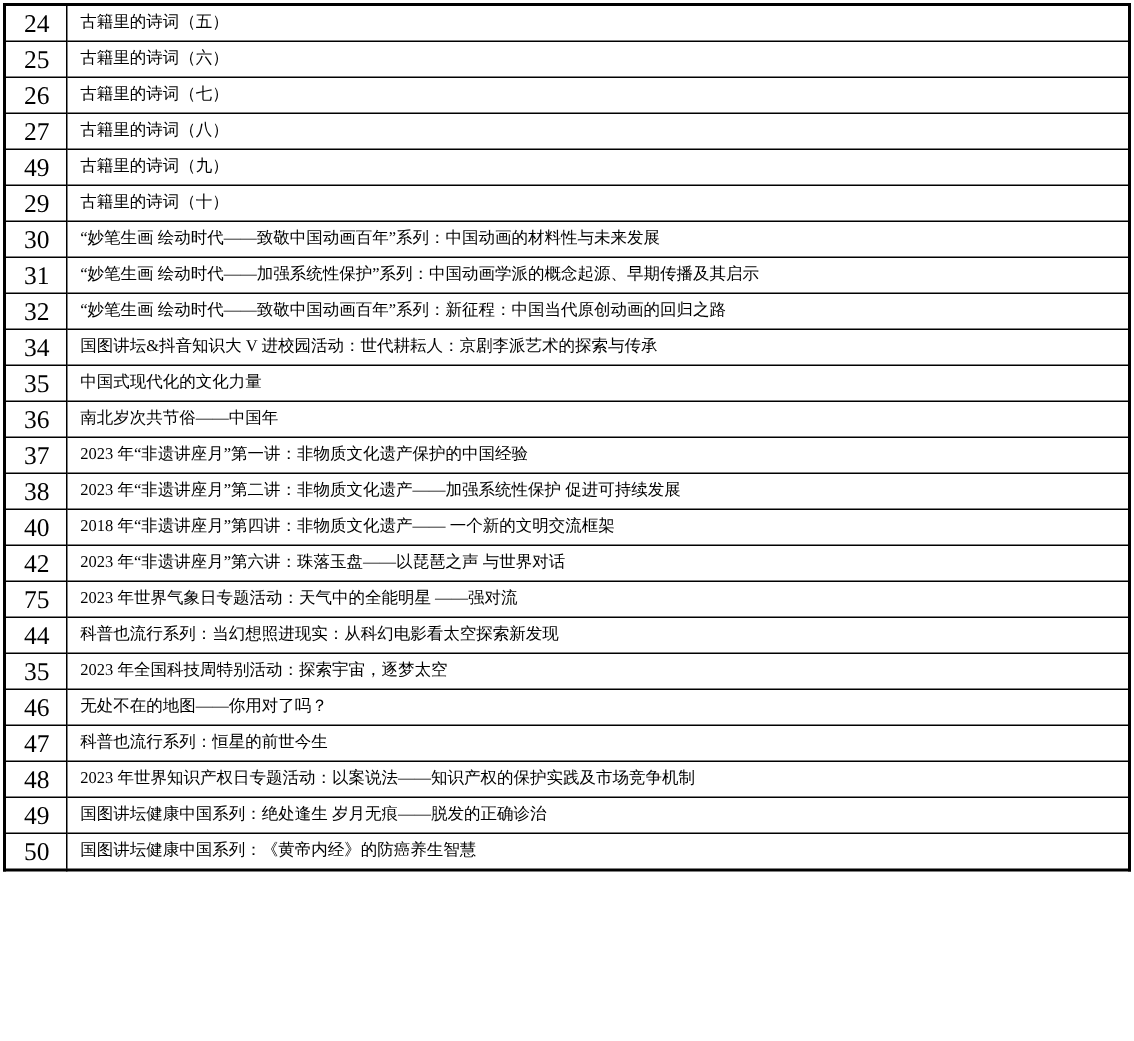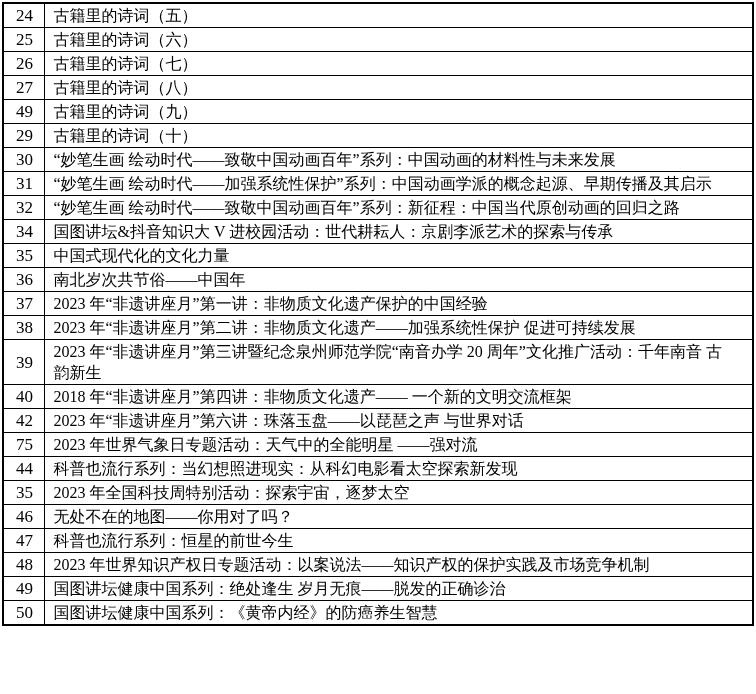--- a/index.html
+++ b/index.html
@@ -30,21 +30,21 @@
   }
   td.num {
     width: 41px;
     text-align: center;
     font-size: 17px;
     line-height: 21px;
     padding: 1px 12px;
     font-family: "Liberation Serif", "DejaVu Serif", serif;
   }
   td.title {
-    font-size: 16px;
+    font-size: 11px;
     line-height: 21px;
     padding: 1px 20px 1px 9px;
     text-align: left;
     word-break: break-all;
   }
 </style>
 </head>
 <body>
 
 <div class="page">
@@ -100,24 +100,20 @@
         </tr>
         <tr>
           <td class="num">37</td>
           <td class="title">2023 年“非遗讲座月”第一讲：非物质文化遗产保护的中国经验</td>
         </tr>
         <tr>
           <td class="num">38</td>
           <td class="title">2023 年“非遗讲座月”第二讲：非物质文化遗产——加强系统性保护 促进可持续发展</td>
         </tr>
         <tr>
-          <td class="num">39</td>
-          <td class="title">2023 年“非遗讲座月”第三讲暨纪念泉州师范学院“南音办学 20 周年”文化推广活动：千年南音 古韵新生</td>
-        </tr>
-        <tr>
           <td class="num">40</td>
           <td class="title">2018 年“非遗讲座月”第四讲：非物质文化遗产—— 一个新的文明交流框架</td>
         </tr>
         <tr>
           <td class="num">42</td>
           <td class="title">2023 年“非遗讲座月”第六讲：珠落玉盘——以琵琶之声 与世界对话</td>
         </tr>
         <tr>
           <td class="num">75</td>
           <td class="title">2023 年世界气象日专题活动：天气中的全能明星 ——强对流</td>

